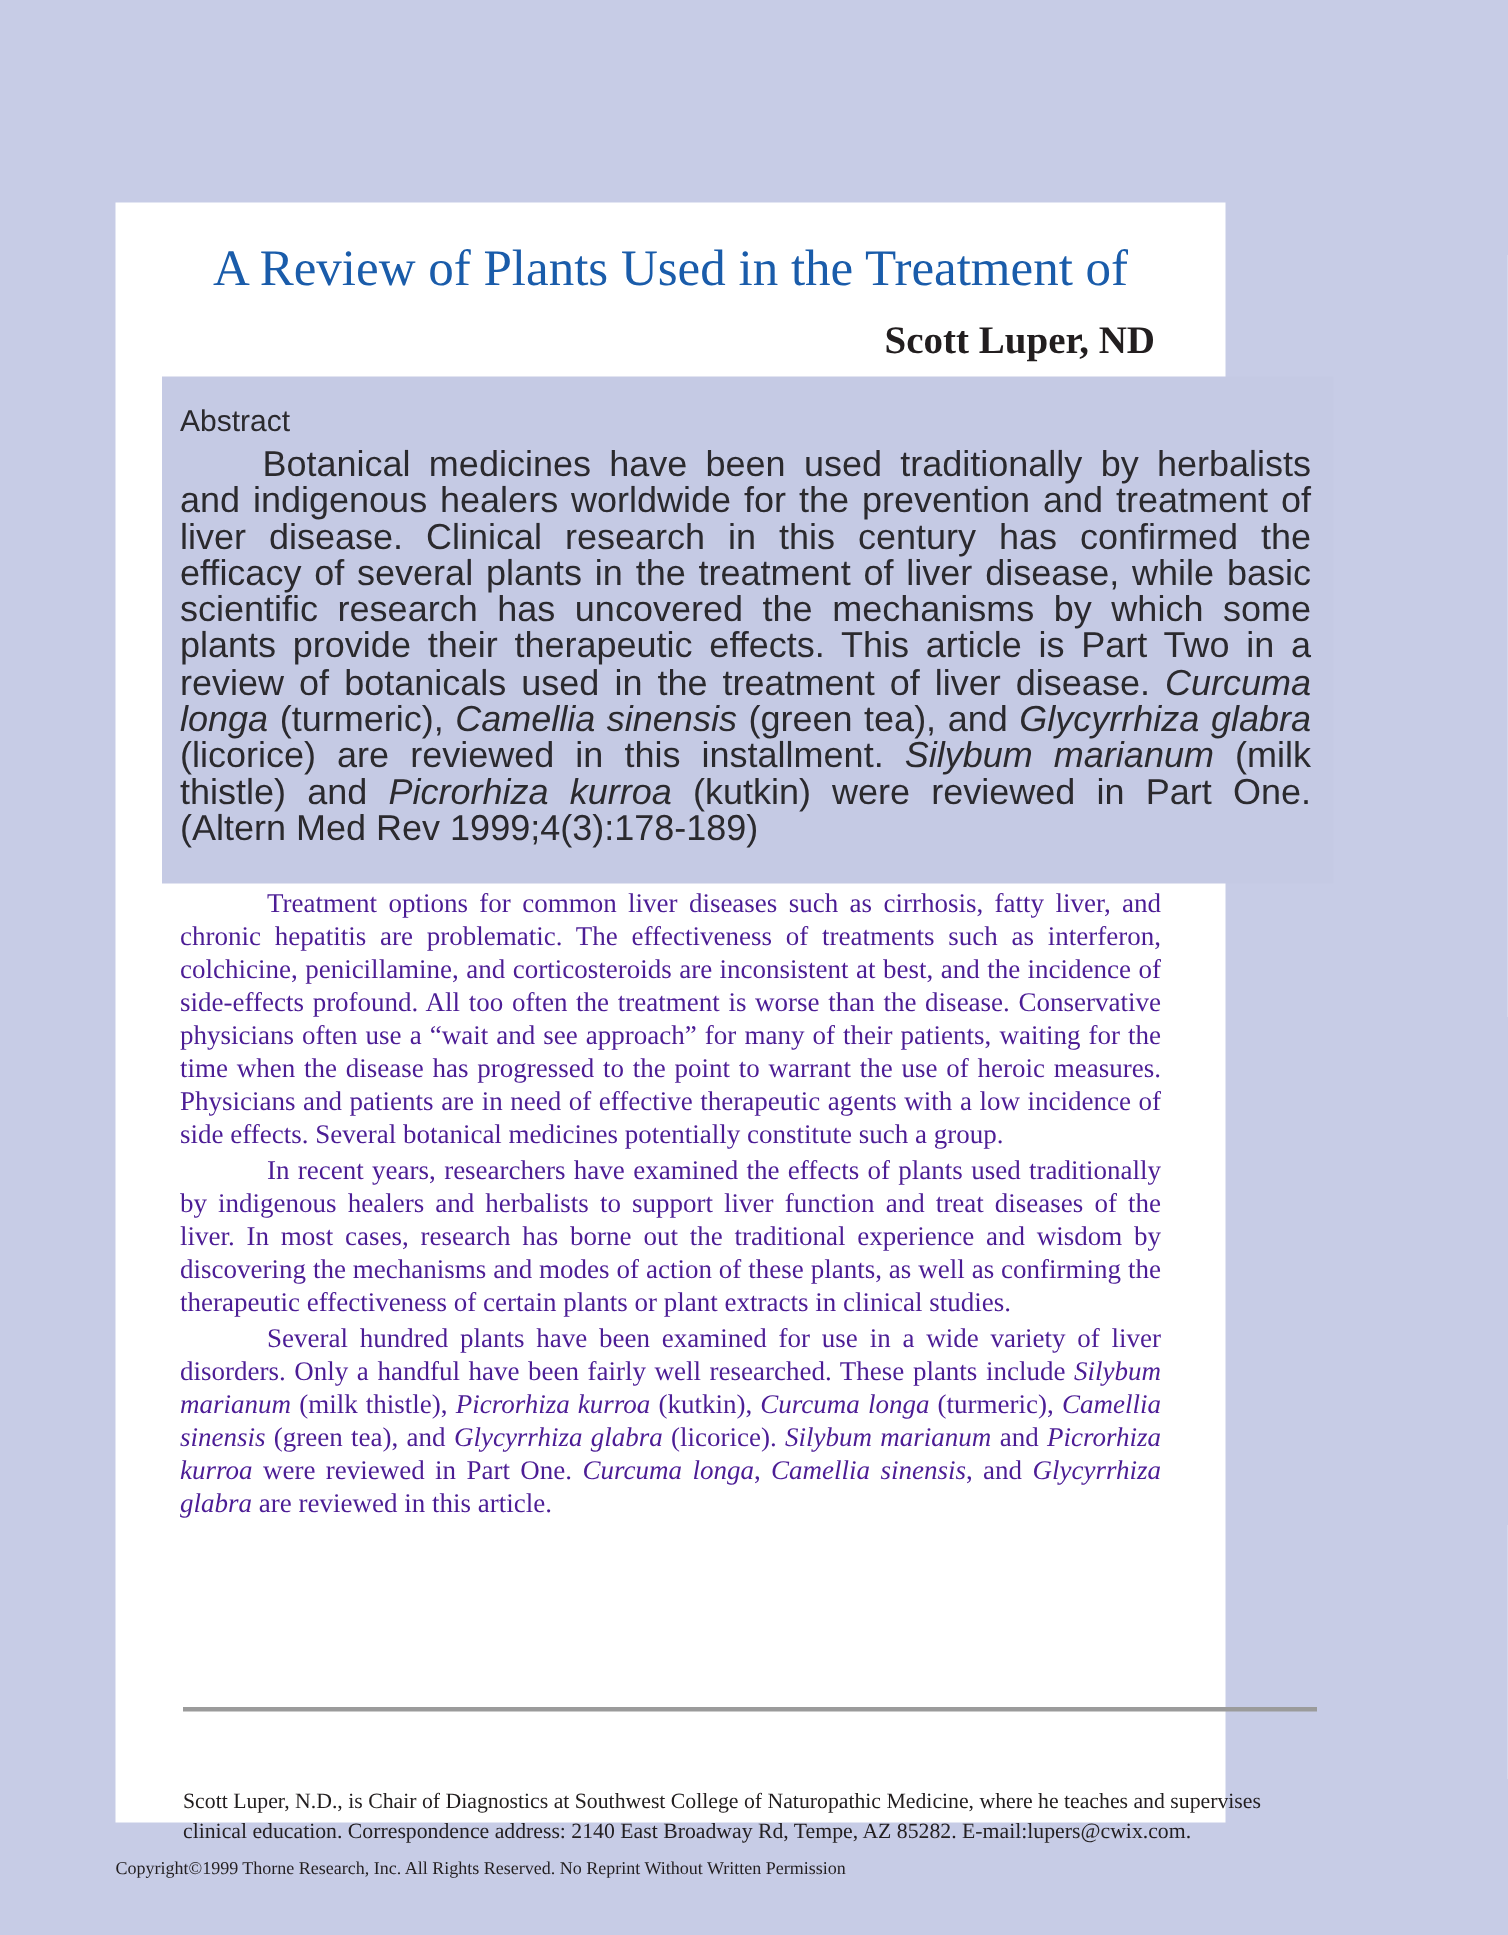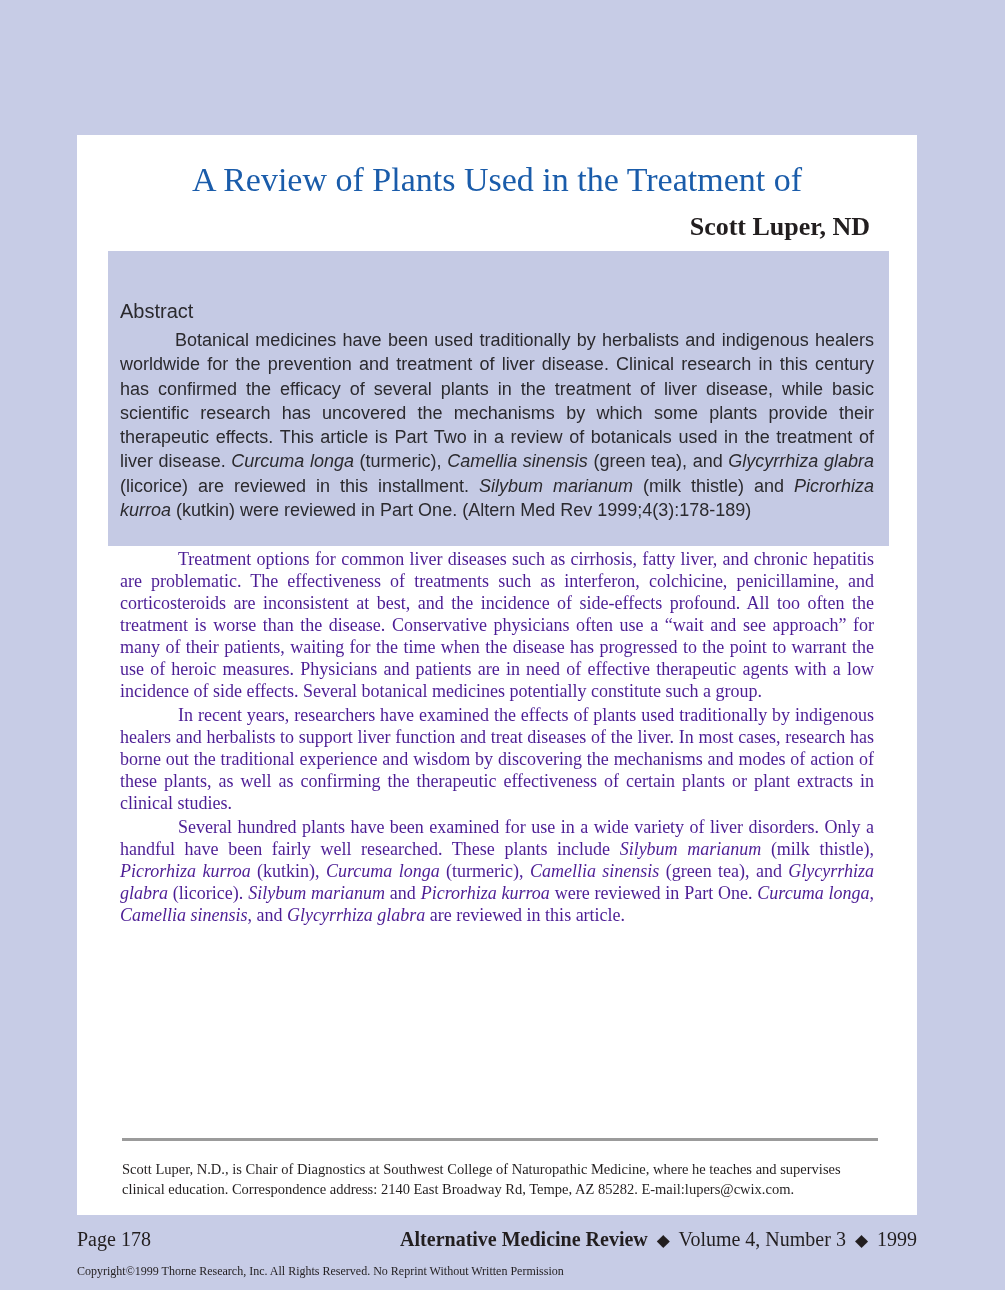--- a/index.html
+++ b/index.html
@@ -12,21 +12,21 @@
     position: relative;
     width: 1005px;
     height: 1290px;
     background: #c7cce6;
     overflow: hidden;
   }
   .paper {
     position: absolute;
     left: 77px;
     top: 135px;
-    width: 840px;
+    width: 740px;
     height: 1080px;
     background: #ffffff;
     padding: 0 43px;
   }
   .title {
     margin-top: 25px;
     text-align: center;
     font-family: "Liberation Serif", serif;
     font-weight: normal;
     font-size: 34px;
@@ -51,25 +51,24 @@
     background: #c5cae4;
     padding: 18px 15px 24px 12px;
   }
   .abstract-heading {
     font-family: "Liberation Sans", sans-serif;
     font-size: 20px;
     line-height: 24px;
     font-weight: normal;
     color: #2b2a2e;
     margin-bottom: 5px;
-    margin-top: 30px;
   }
   .abstract-text {
     font-family: "Liberation Sans", sans-serif;
-    font-size: 18px;
+    font-size: 24px;
     line-height: 24.3px;
     text-align: justify;
     text-indent: 55px;
     color: #2b2a2e;
   }
   .section-heading {
     margin-top: 33px;
     font-size: 22px;
     line-height: 26px;
     font-weight: bold;
@@ -87,21 +86,21 @@
     position: absolute;
     left: 45px;
     top: 1003px;
     width: 756px;
     height: 3px;
     background: #9b9b9b;
   }
   .footnote {
     position: absolute;
     left: 45px;
-    top: 1024px;
+    top: 1056px;
     width: 762px;
     font-size: 14.5px;
     line-height: 20px;
     text-align: left;
     color: #221e1f;
   }
   .footer {
     position: absolute;
     left: 77px;
     top: 1227px;
@@ -145,26 +144,16 @@
     <p class="body-para"><span>Treatment options for common liver diseases such as cirrhosis, fatty liver, and chronic hepatitis are problematic. The effectiveness of treatments such as interferon, colchicine, penicillamine, and corticosteroids are inconsistent at best, and the incidence of side-effects profound. All too often the treatment is worse than the disease. Conservative physicians often use a “wait and see approach” for many of their patients, waiting for the time when the disease has progressed to the point to warrant the use of heroic measures. Physicians and patients are in need of effective therapeutic agents with a low incidence of side effects. Several botanical medicines potentially constitute such a group.</span></p>
     <p class="body-para"><span>In recent years, researchers have examined the effects of plants used traditionally by indigenous healers and herbalists to support liver function and treat diseases of the liver. In most cases, research has borne out the traditional experience and wisdom by discovering the mechanisms and modes of action of these plants, as well as confirming the therapeutic effectiveness of certain plants or plant extracts in clinical studies.</span></p>
     <p class="body-para"><span>Several hundred plants have been examined for use in a wide variety of liver disorders. Only a handful have been fairly well researched. These plants include </span><i>Silybum marianum</i><span> (milk thistle), </span><i>Picrorhiza kurroa</i><span> (kutkin), </span><i>Curcuma longa</i><span> (turmeric), </span><i>Camellia sinensis</i><span> (green tea), and </span><i>Glycyrrhiza glabra</i><span> (licorice). </span><i>Silybum marianum</i><span> and </span><i>Picrorhiza kurroa</i><span> were reviewed in Part One. </span><i>Curcuma longa</i><span>, </span><i>Camellia sinensis</i><span>, and </span><i>Glycyrrhiza glabra</i><span> are reviewed in this article.</span></p>
 
     <div class="footnote-rule"></div>
     <p class="footnote">Scott Luper, N.D., is Chair of Diagnostics at Southwest College of Naturopathic Medicine, where he teaches and supervises clinical education. Correspondence address: 2140 East Broadway Rd, Tempe, AZ 85282. E-mail:lupers@cwix.com.</p>
 
   </div>
 
   <div class="footer">
-    <div class="footer-line1">
-      <span class="page-num">Page 178</span>
-      <span class="journal-info">
-        <b>Alternative Medicine Review</b>
-        <span class="diamond">◆</span>
-        <span>Volume 4, Number 3</span>
-        <span class="diamond">◆</span>
-        <span>1999</span>
-      </span>
-    </div>
     <div class="footer-line2">Copyright©1999 Thorne Research, Inc. All Rights Reserved. No Reprint Without Written Permission</div>
   </div>
 
 </div>
 
 </body></html>

